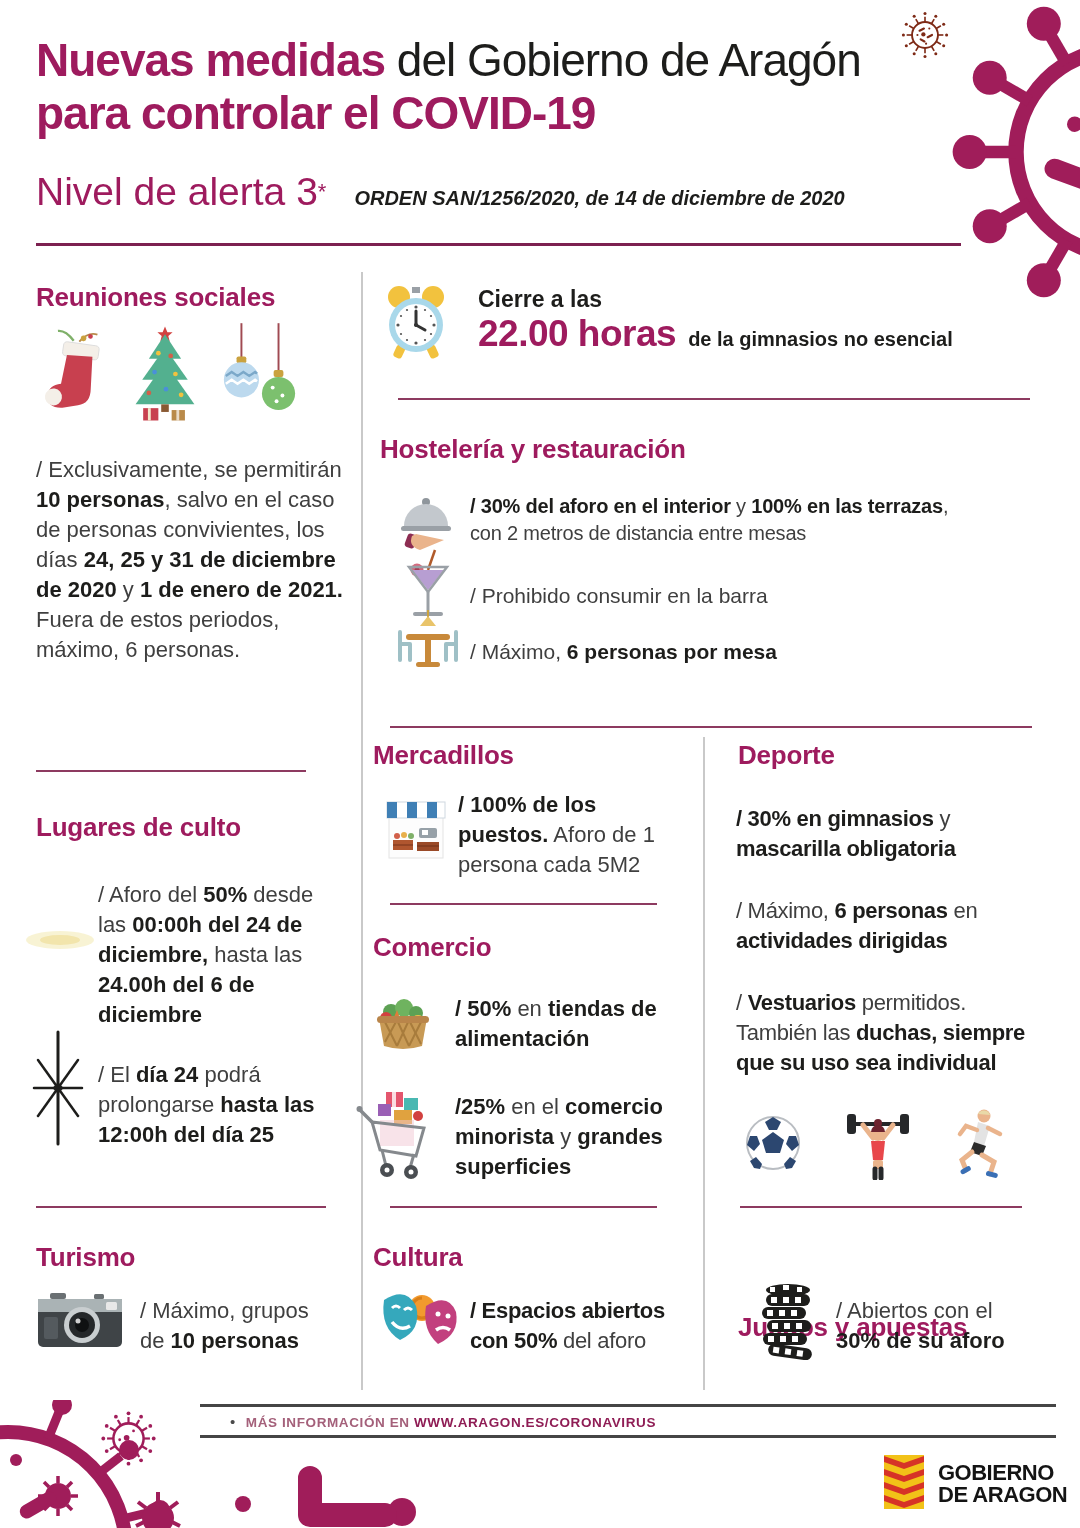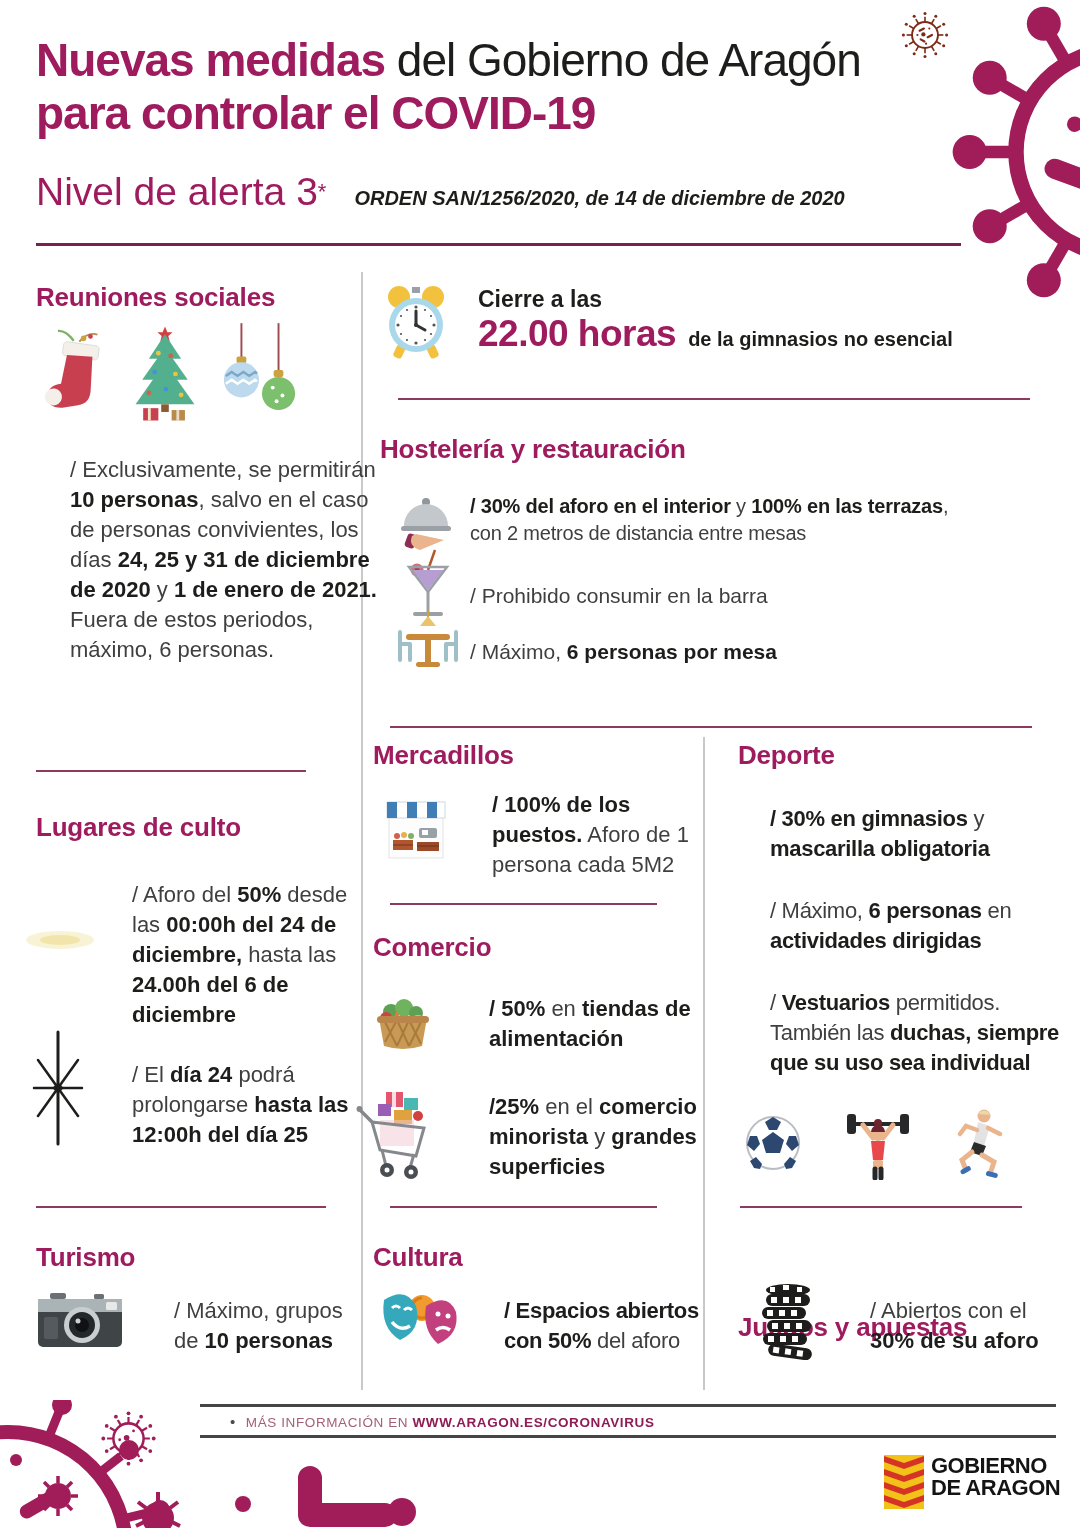--- a/index.html
+++ b/index.html
@@ -1,43 +1,43 @@
 <!DOCTYPE html>
 <html><head>
 <meta charset="utf-8">
 <style>
   html,body{margin:0;padding:0;background:#fff;}
   #page{position:relative;width:1080px;height:1528px;background:#ffffff;overflow:hidden;
-        font-family:"Liberation Sans","DejaVu Sans",sans-serif;color:#1d1d1b;border-radius:15px;}
+        font-family:"Liberation Sans","DejaVu Sans",sans-serif;color:#1d1d1b;}
   .abs{position:absolute;}
   .sec-title{font-size:26px;font-weight:800;color:#9e1b5e;letter-spacing:-0.2px;}
-  .t22{font-size:22px;line-height:30px;margin-left:34px;}
+  .t22{font-size:22px;line-height:30px;}
   .t21{font-size:21px;line-height:29px;}
   .t20{font-size:20px;line-height:27px;}
   .line{white-space:nowrap;}
   .seg-plain{font-weight:400;color:#3f3f3f;}
   .seg-bold{font-weight:700;color:#1d1d1b;}
   .seg-accent{font-weight:800;color:#9e1b5e;}
   .seg-dark{font-weight:500;color:#1d1d1b;}
   .rule{background:#8d3a60;height:2px;}
   .vdiv{background:#c9c9c9;width:2px;}
   #title{font-size:46px;line-height:1.16;letter-spacing:-1px;}
   #alert-row{display:flex;align-items:baseline;gap:28px;}
   #alert-level{font-size:39px;font-weight:400;color:#9e1b5e;}
   #alert-star{font-size:22px;vertical-align:super;color:#9e1b5e;}
   #order-ref{font-size:20px;font-style:italic;font-weight:700;color:#1d1d1b;}
   #closure-prefix{font-size:23px;font-weight:800;color:#1d1d1b;}
   #closure-line2{display:flex;align-items:baseline;justify-content:space-between;}
   #closure-time{font-size:37px;font-weight:800;color:#9e1b5e;letter-spacing:-0.5px;}
   #closure-suffix{font-size:20px;font-weight:800;color:#1d1d1b;margin-left:12px;}
   #footer-info{font-size:13.5px;letter-spacing:0.6px;white-space:nowrap;}
   #footer-info .bullet{color:#4a4a4a;margin-right:10px;font-size:15px;}
-  #footer-info .pref{color:#a4607a;font-weight:400;}
+  #footer-info .pref{color:#a4607a;font-weight:700;}
   #footer-info .url{color:#8f1d55;font-weight:800;}
-  #gov-logo{display:flex;gap:7px;}
+  #gov-logo{display:flex;align-items:center;gap:14px;}
   #gov-logo .logo-text{font-size:22px;font-weight:800;line-height:0.98;color:#141414;letter-spacing:-0.5px;}
 </style>
 </head>
 <body>
 
 <div id="page">
 
   <div id="title" class="abs" style="left:36px;top:34px;width:880px;"><span class="seg-accent">Nuevas medidas</span><span class="seg-dark"> del Gobierno de Aragón </span><span class="seg-accent">para controlar el COVID-19</span></div>
 
   <div id="alert-row" class="abs" style="left:36px;top:170px;">

